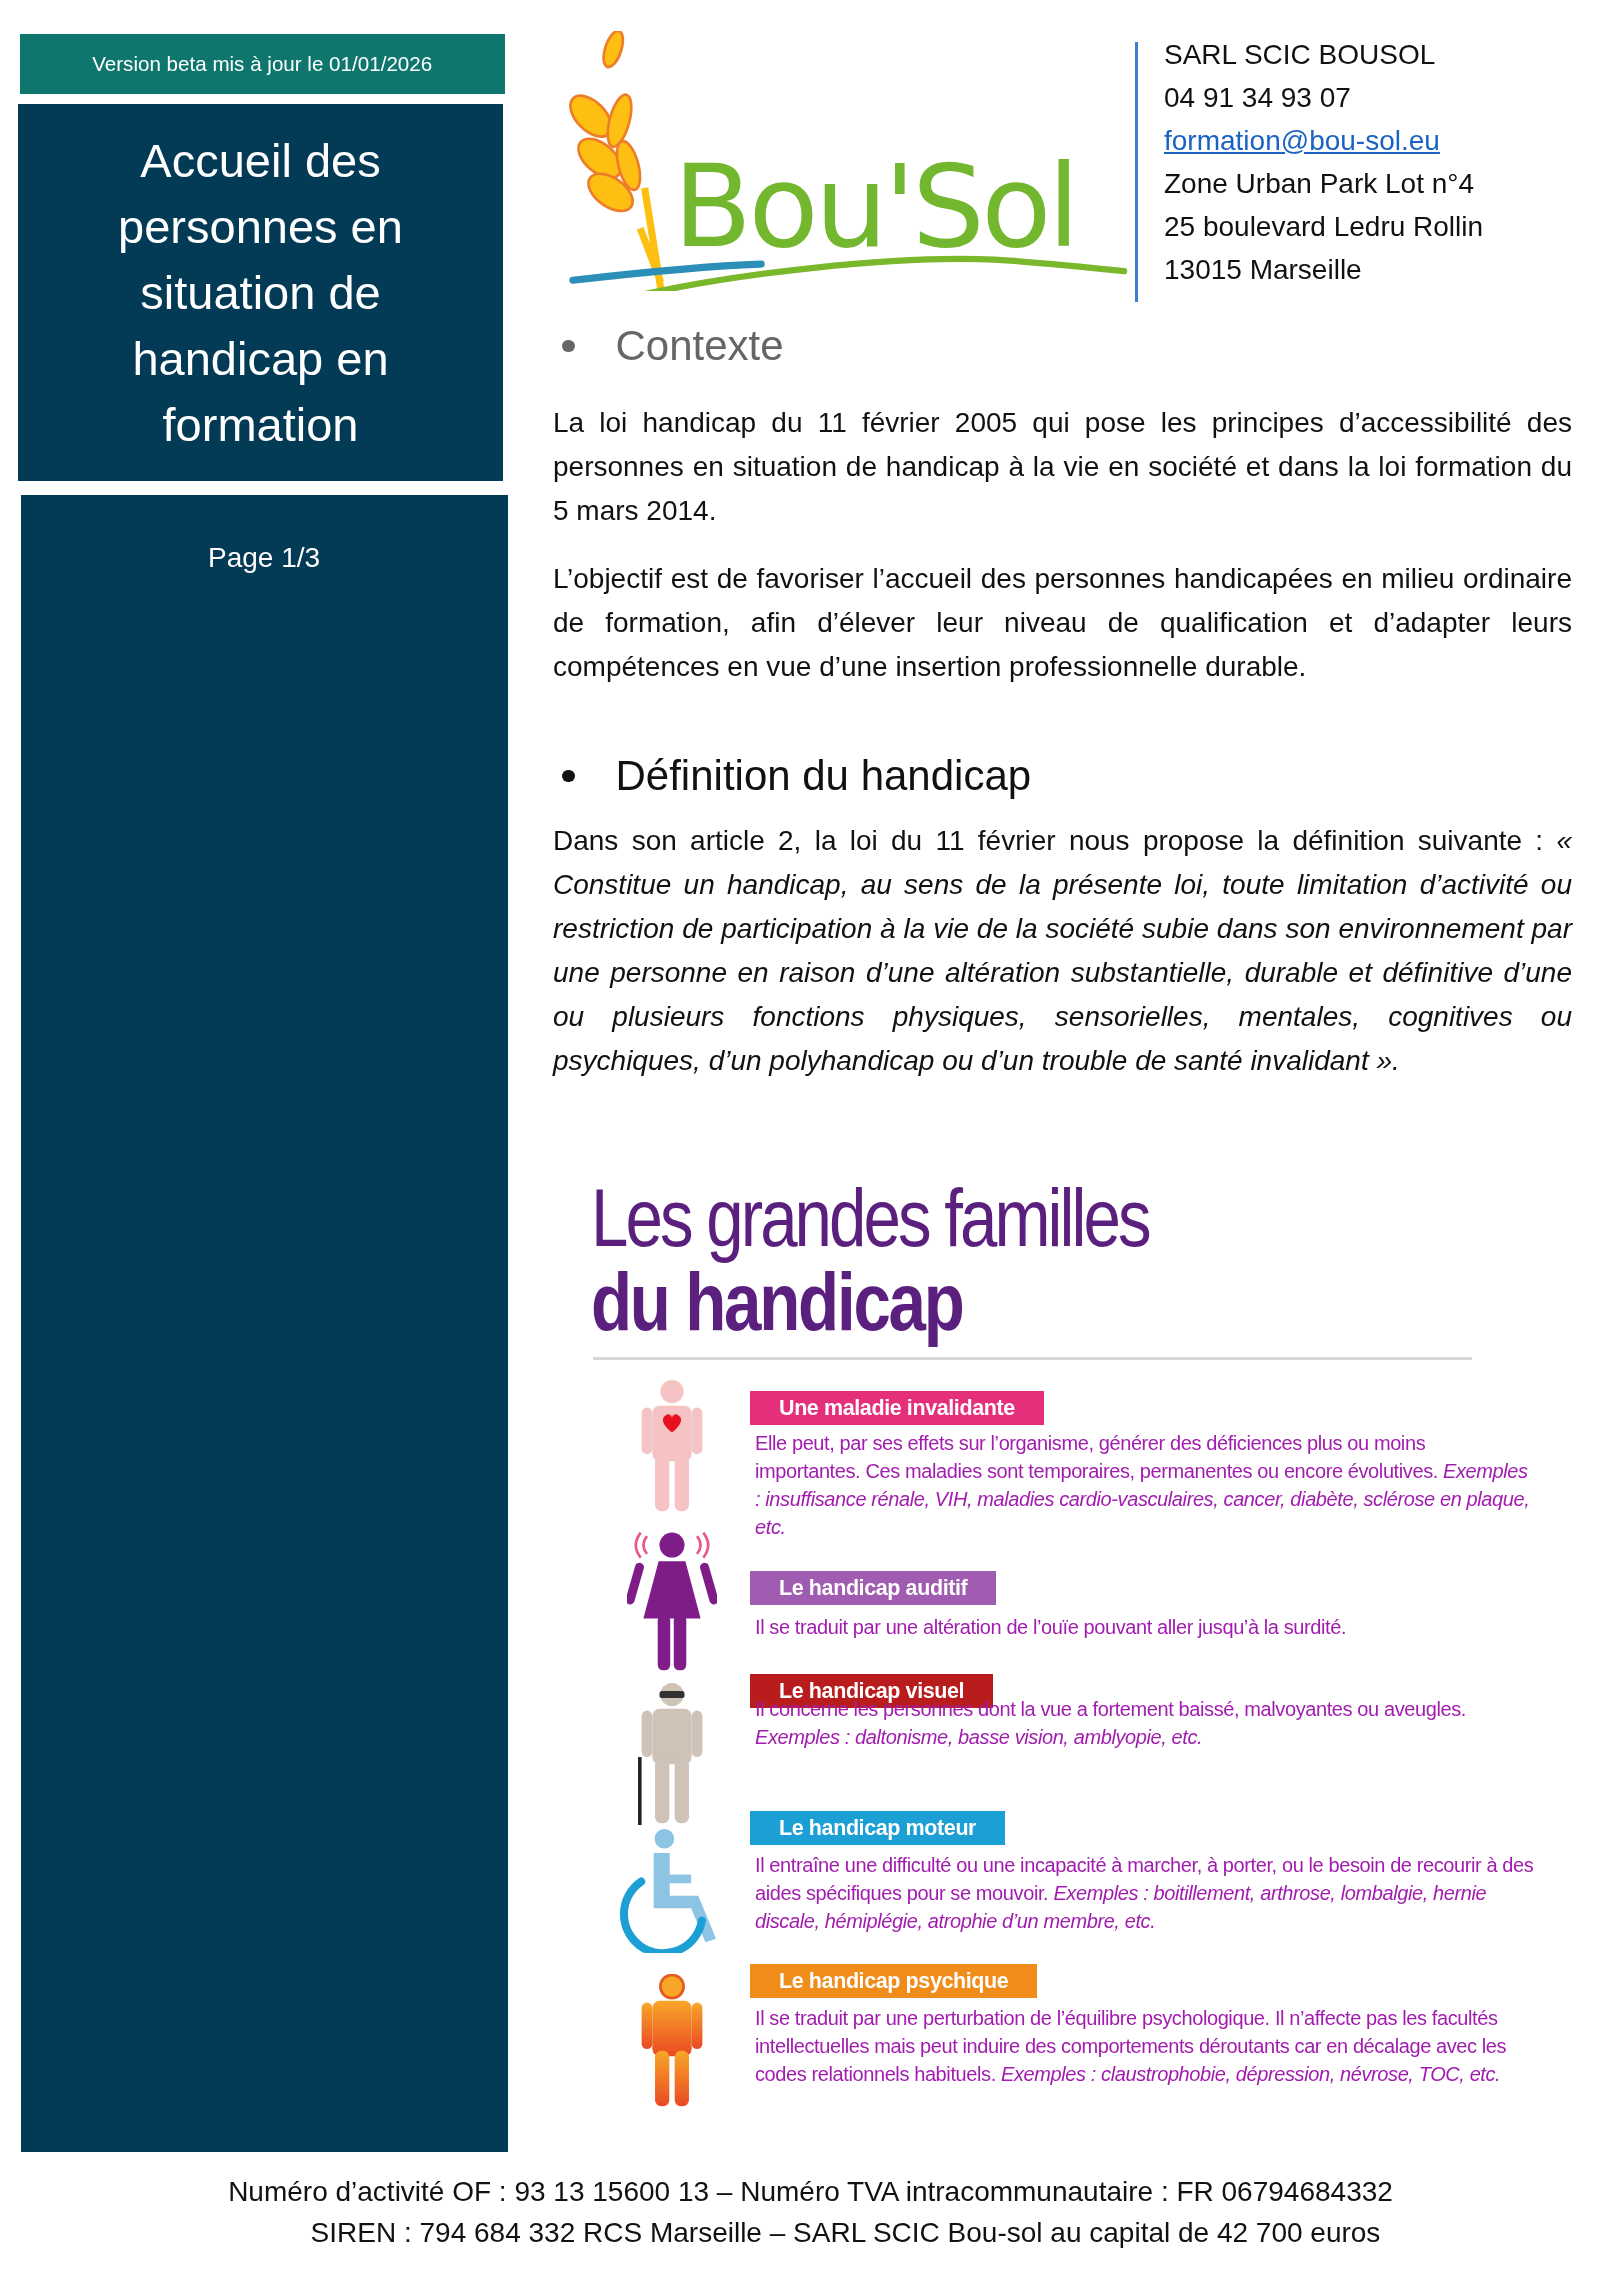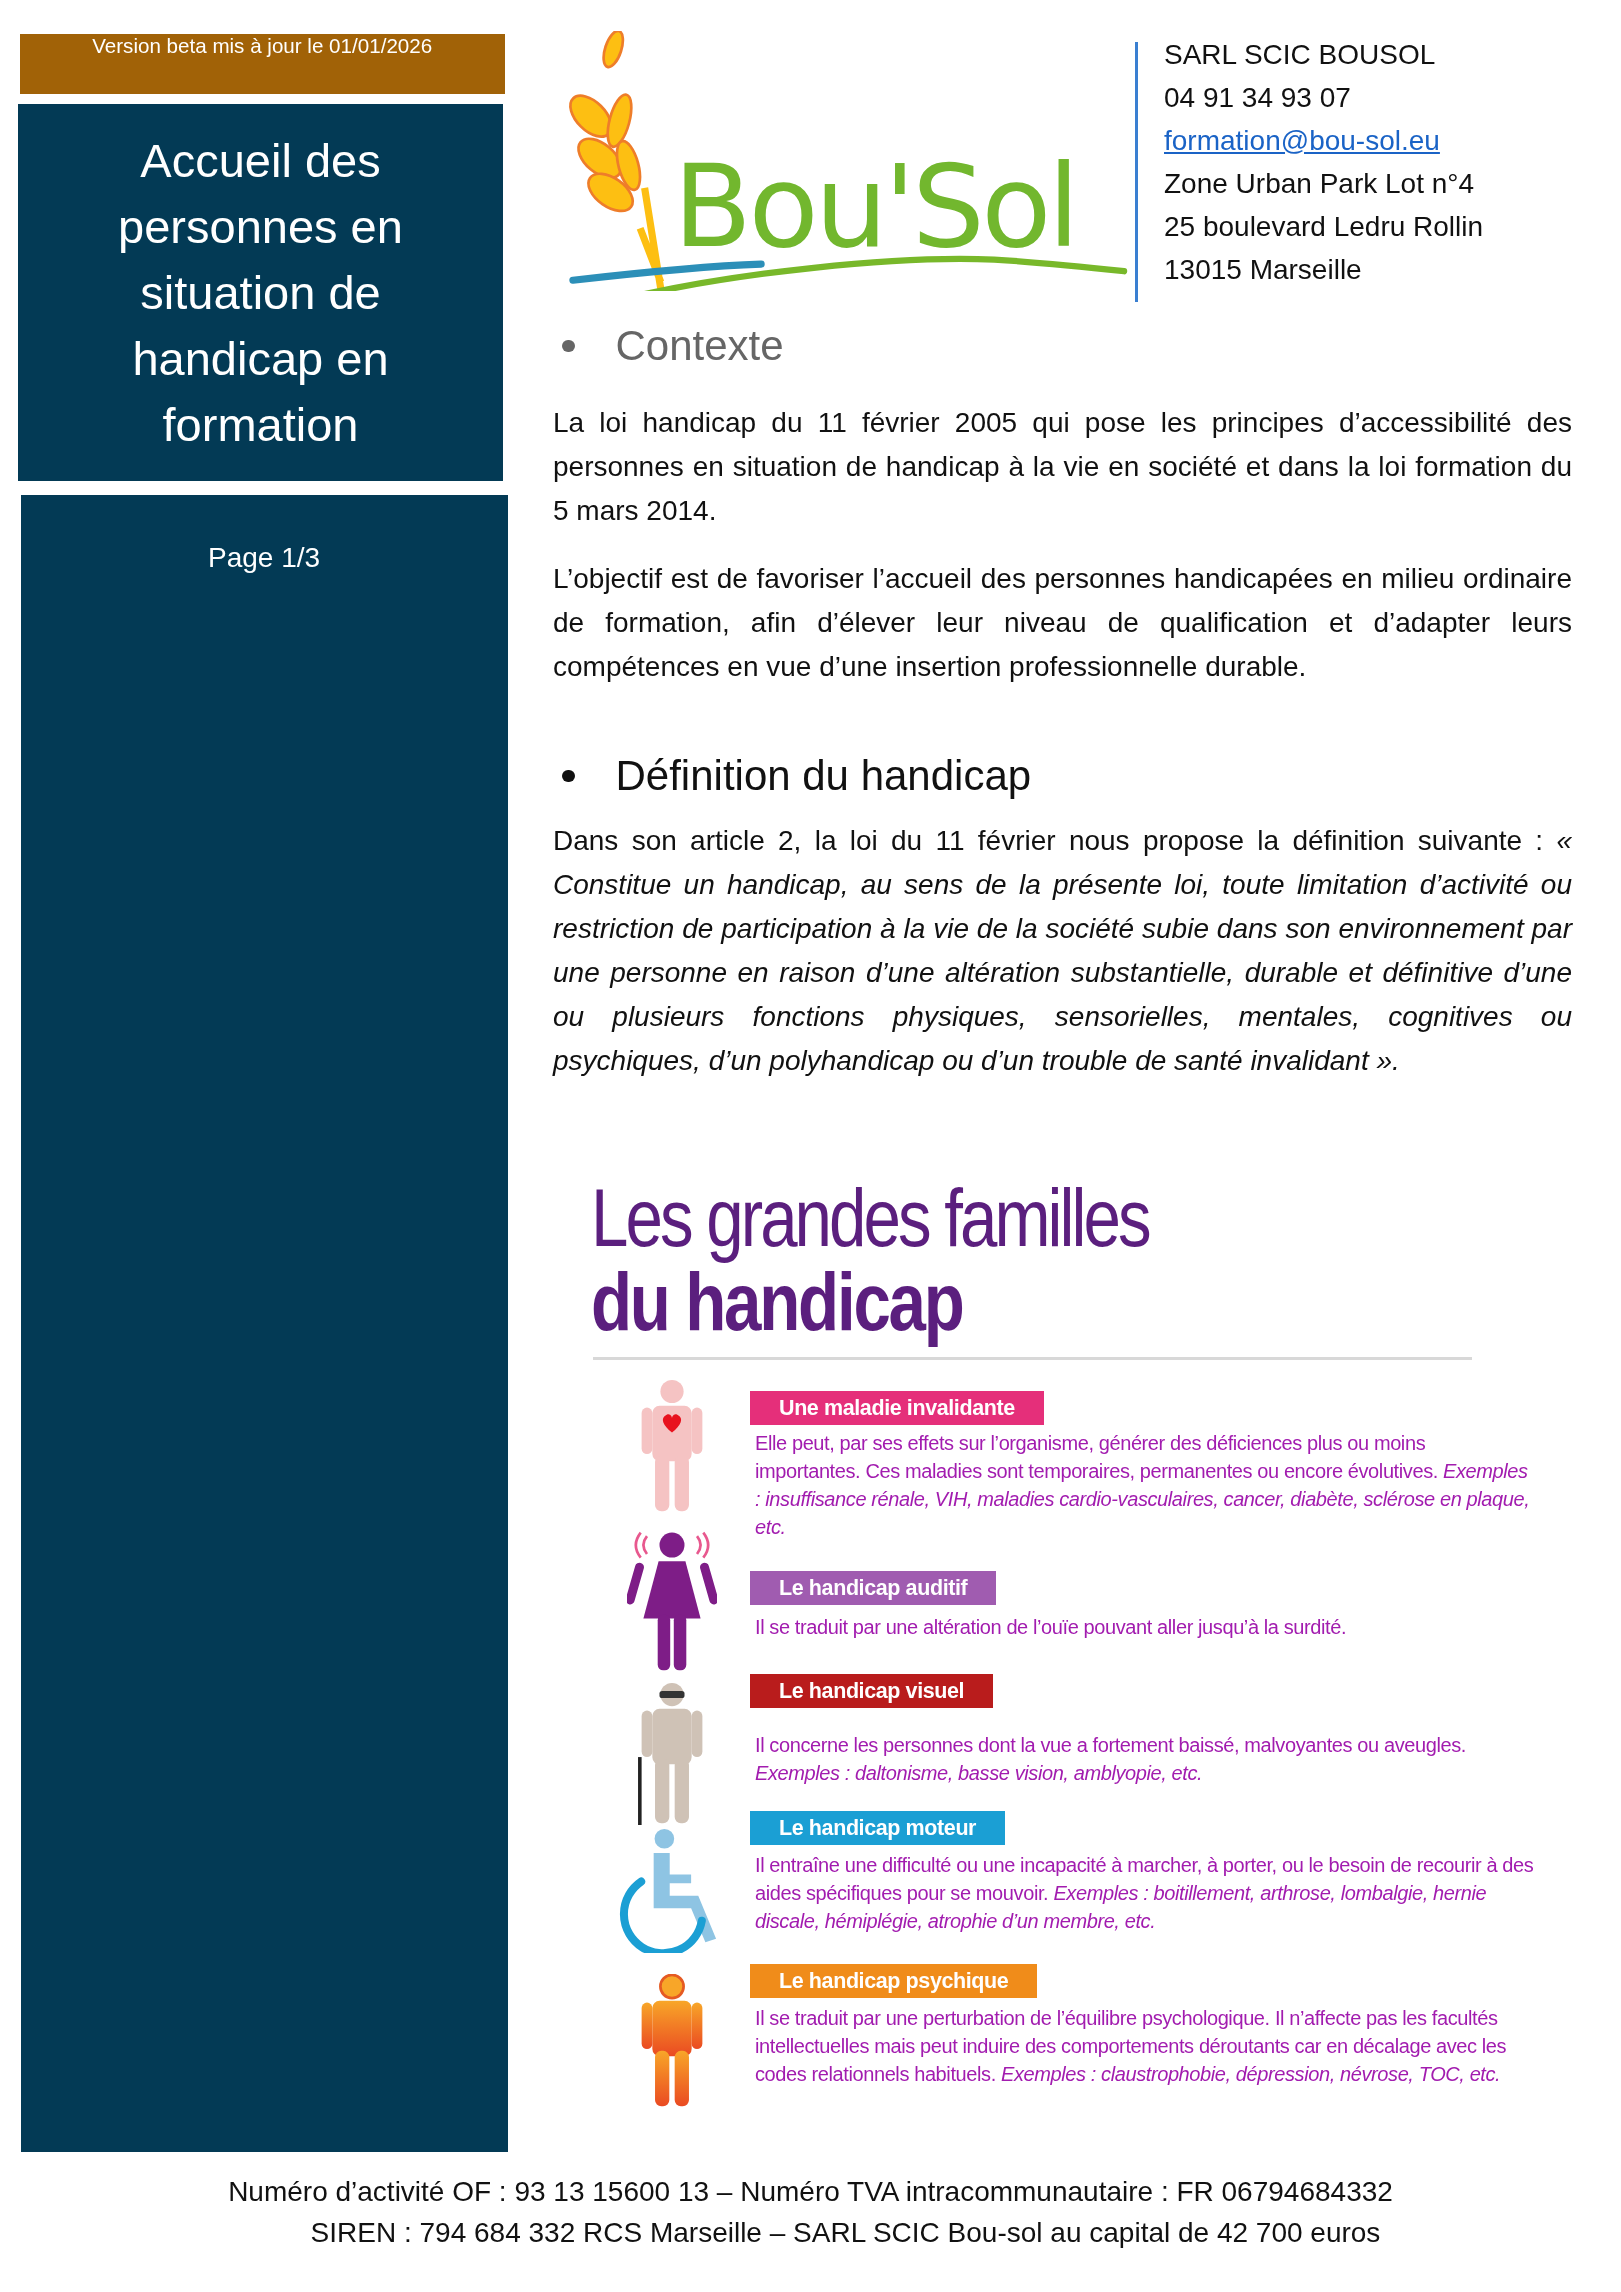--- a/index.html
+++ b/index.html
@@ -1,21 +1,21 @@
 <!DOCTYPE html>
 <html style="font-size:14.3px"><head>
 <meta charset="utf-8">
 <style>
   html, body { margin:0; padding:0; background:#ffffff; }
   body { width:1621px; height:2293px; position:relative; overflow:hidden;
          font-family:"Liberation Sans", "DejaVu Sans", sans-serif; color:#111; }
 
   
   .version-bar { position:absolute; left:19.7px; top:34px; width:485px; height:60px;
-    background:#a16207; color:#fff; font-size:20.6px; display:flex; justify-content:center; }
+    background:#0f766e; color:#fff; font-size:20.6px; display:flex; align-items:center; justify-content:center; }
   .title-box { position:absolute; left:18px; top:104px; width:485px; height:377px;
     background:#033a55; color:#fff; display:flex; align-items:center; justify-content:center; text-align:center; }
   .title-box .title { font-size:47px; line-height:66px; width:376px; }
   .page-box { position:absolute; left:20.6px; top:495px; width:487px; height:1657px; background:#033a55; }
   .page-box .page-num { position:absolute; top:47px; left:0; right:0; text-align:center; color:#fff; font-size:28px; }
 
   
   .logo { position:absolute; left:555px; top:31px; width:587px; height:260px; }
   .logo svg { width:100%; height:100%; }
   .contact-rule { position:absolute; left:1135px; top:42px; width:2.7px; height:260px; background:#3a7fd1; }
@@ -168,21 +168,21 @@
         <rect x="16" y="32" width="12" height="52" rx="6"></rect>
         <rect x="72" y="32" width="12" height="52" rx="6"></rect>
         <rect x="31" y="86" width="16" height="72" rx="7"></rect>
         <rect x="53" y="86" width="16" height="72" rx="7"></rect>
       </g>
       <rect x="36" y="10" width="28" height="8" rx="3" fill="#333"></rect>
       <path d="M14 84 L14 160" stroke="#222" stroke-width="4"></path>
     </svg>
   </div>
   <div class="cat-badge" style="top: 519px; background: #b91c1c;">Le handicap visuel</div>
-  <div class="cat-text" style="top:576px;">
+  <div class="cat-text" style="top:540px;">
     <span>Il concerne les personnes dont la vue a fortement baissé, malvoyantes ou aveugles.</span>
     <span class="ex">Exemples : daltonisme, basse vision, amblyopie, etc.</span>
   </div>
 
   <div class="cat-icon" style="top:673px;height:125px;left:45px;">
     <svg viewBox="0 0 120 140" width="107" height="125">
       <circle cx="52" cy="12" r="11" fill="#8ec4e3"></circle>
       <path d="M40 28 L58 28 L58 52 L82 52 L82 62 L58 62 L58 76 L90 76 L110 124 L98 128 L82 90 L40 90 Z" fill="#8ec4e3"></path>
       <path d="M26 60 A 44 44 0 1 0 94 104" fill="none" stroke="#1b9fd4" stroke-width="9" stroke-linecap="round"></path>
     </svg>

